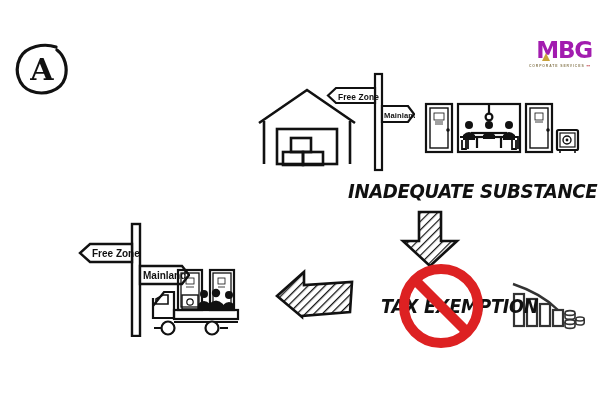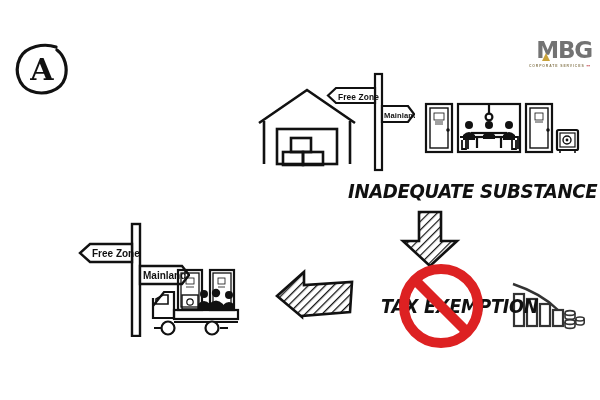--- a/index.html
+++ b/index.html
@@ -39,21 +39,21 @@
   
   #logo {
     right: 8px; top: 38px;
     width: 76px; height: 40px;
     text-align: right;
   }
   #logo .wordmark {
     font-family: "DejaVu Sans", sans-serif;
     font-size: 23px;
     font-weight: 700;
-    color: #737373;
+    color: #a21caf;
     letter-spacing: -1.2px;
     line-height: 25px;
     position: relative;
   }
   #logo .wordmark .accent {
     position: absolute;
     left: 26px; bottom: 2px;
     width: 0; height: 0;
     border-left: 4px solid transparent;
     border-right: 4px solid transparent;

